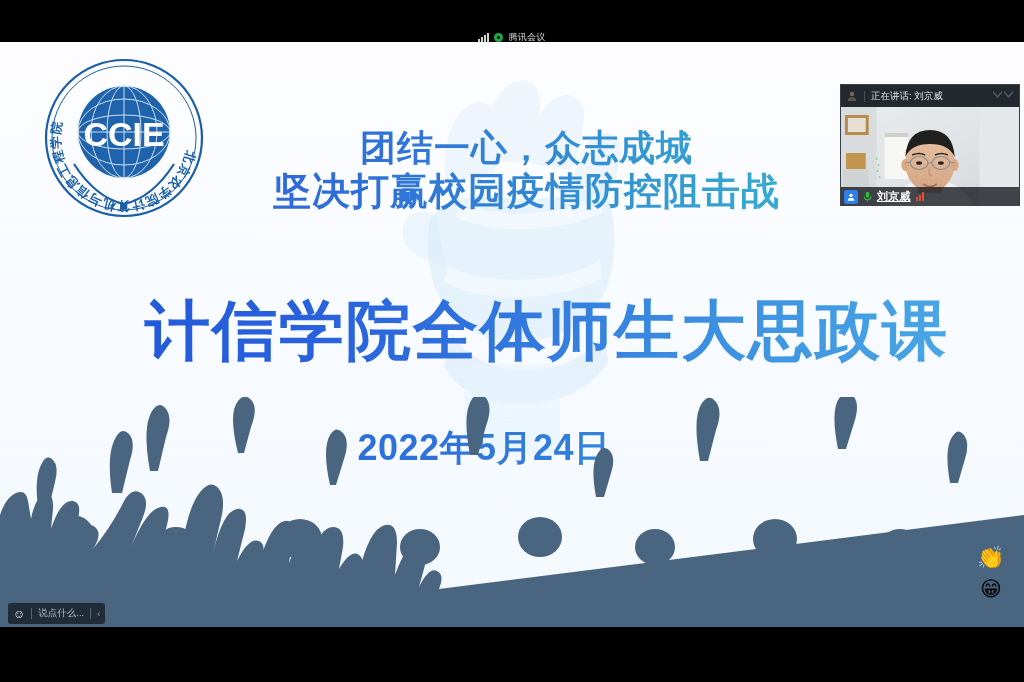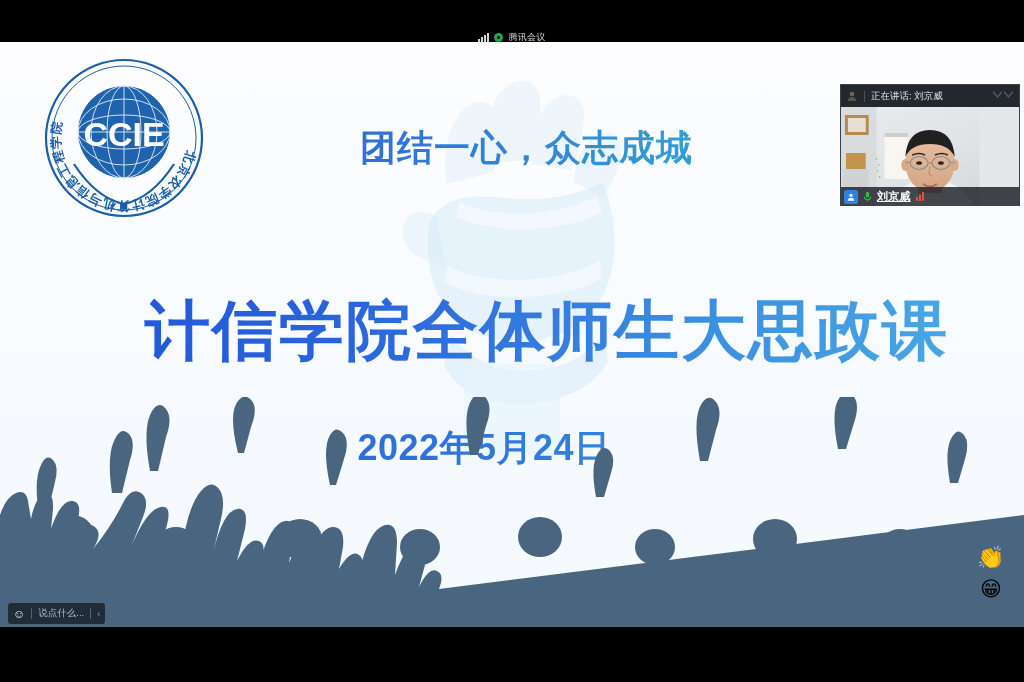--- a/index.html
+++ b/index.html
@@ -153,20 +153,21 @@
         <path d="M30 106 q22 34 50 40"></path>
         <path d="M130 106 q-22 34 -50 40"></path>
       </g>
       <g fill="#1a5ea8">
         <circle cx="80" cy="148" r="3"></circle>
       </g>
     </svg>
 
     <div class="headline">
       <span class="hl-line">团结一心，众志成城</span>
+      <span class="hl-line hl2">坚决打赢校园疫情防控阻击战</span>
     </div>
 
     <div class="bigtitle">计信学院全体师生大思政课</div>
 
     <div class="datetext">2022年5月24日</div>
 
     <svg class="crowd" viewBox="0 0 1024 230" preserveAspectRatio="none">
       <g fill="#4a6580">
         <path d="M0 230 L0 118 q6-18 16-22 q10-4 12 8 l3 18 q4-22 14-24 q9-2 8 14 l-2 20
                  q10-30 22-28 q10 2 4 22 l-6 22 q14-26 24-18 q8 7 -2 22

